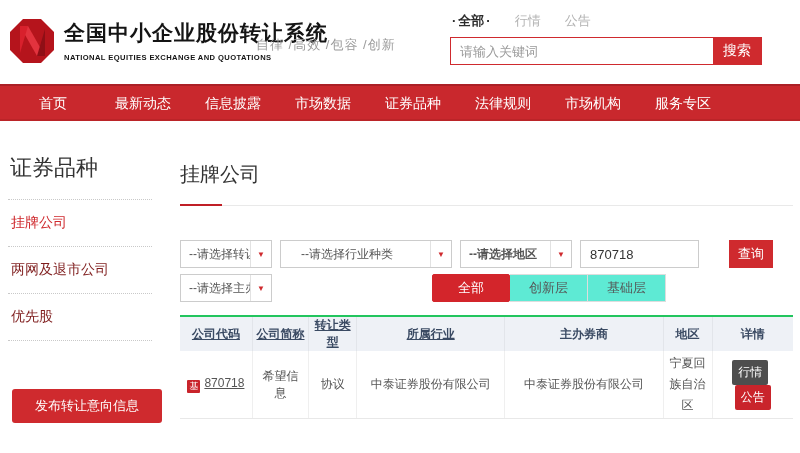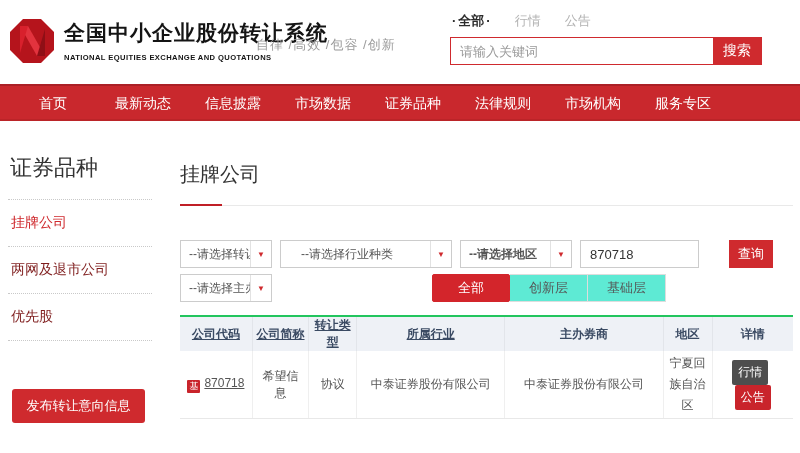--- a/index.html
+++ b/index.html
@@ -33,21 +33,21 @@
     box-shadow:inset 0 -2px 0 #bb2428; display:flex; padding-left:8px; }
   .nav-item { width:90px; text-align:center; line-height:35px; color:#fff; font-size:14px; cursor:pointer; }
 
   
   .page-body { display:flex; }
   .sidebar { width:155px; flex:0 0 155px; }
   .side-title { font-size:22px; font-weight:500; color:#333; margin:32px 0 16px 10px; }
   .side-list { list-style:none; border-top:1px dotted #c9c9c9; margin:0 3px 0 8px; }
   .side-list li { border-bottom:1px dotted #c9c9c9; padding:14px 0 14px 3px; font-size:14px; color:#7f1d1d; cursor:pointer; }
   .side-list li.active { color:#cf2a2e; }
-  .publish-btn { display:block; margin:48px 0 0 12px; width:133px; height:34px; border:0; border-radius:3px;
+  .publish-btn { display:block; margin:48px 0 0 12px; width:150px; height:34px; border:0; border-radius:3px;
     background:#cf2a2e; color:#fff; font-size:13px; cursor:pointer;
     font-family:"Liberation Sans","DejaVu Sans",sans-serif; }
 
   .main { flex:1; padding:0 7px 0 25px; }
   .title-row { display:flex; justify-content:space-between; align-items:flex-end; margin-top:40px; }
   .page-title { font-size:20px; font-weight:500; color:#333; }
   .breadcrumb { font-size:12px; color:#666; padding-bottom:2px; }
   .breadcrumb .sep { margin:0 5px; color:#999; }
   .crumb { cursor:pointer; }
   .crumb.current { color:#333; font-weight:bold; cursor:default; }

